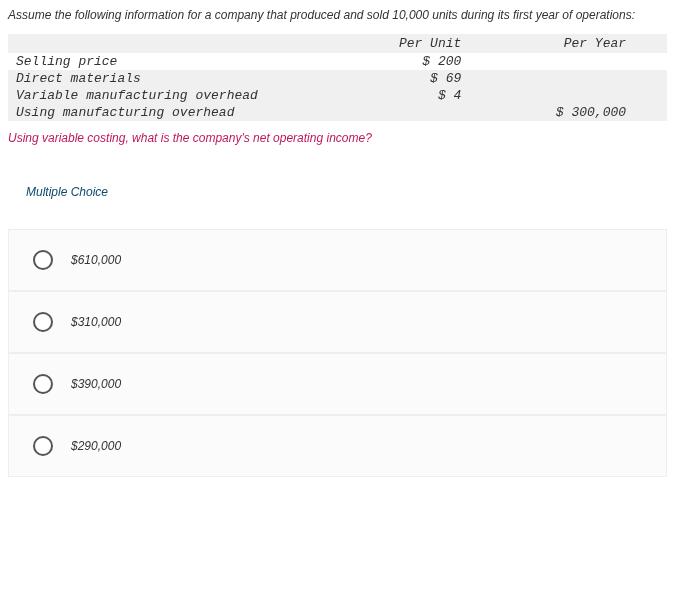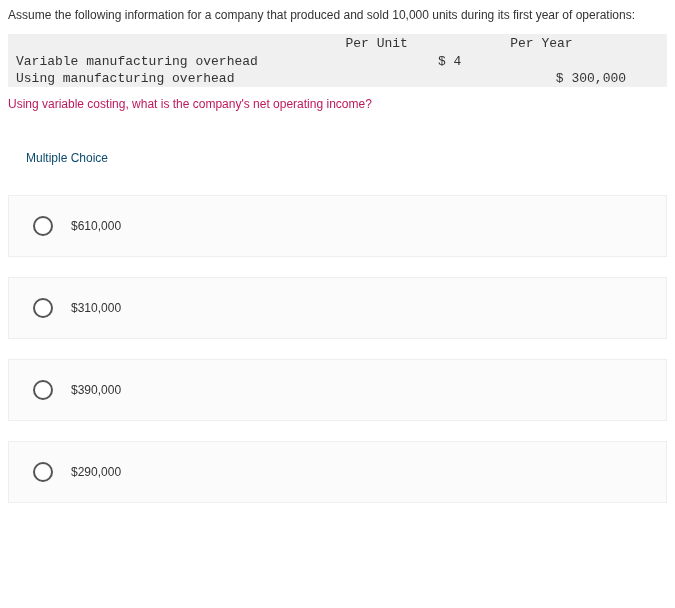--- a/index.html
+++ b/index.html
@@ -1,18 +1,19 @@
 <!DOCTYPE html>
 <html><head>
   <meta charset="utf-8">
   <style>
     * {
       box-sizing: border-box;
       margin: 0;
       padding: 0;
+      font-style: italic;
     }
     body {
       font-family: Arial, sans-serif;
       font-size: 12px;
       color: #333;
       background: #fff;
       width: 675px;
       padding: 8px;
     }
     .intro {
@@ -45,41 +46,40 @@
       width: 50%;
       text-align: left;
     }
     .data-table .unit-col,
     .data-table .year-col {
       width: 20%;
       text-align: right;
     }
     .data-table th.unit-col,
     .data-table th.year-col {
-      text-align: left;
+      text-align: right;
     }
     .data-table .spacer-col {
       width: 5%;
     }
     .question-text {
       font-size: 12px;
       color: #be185d;
       margin-bottom: 40px;
     }
     .mc-heading {
       font-size: 12px;
       color: #0c4a6e;
       padding-left: 18px;
       margin-bottom: 30px;
     }
     .choice-block {
       background: #fbfbfb;
       border: 1px solid #eee;
       padding: 20px 24px;
-      margin-bottom: 20px;
       display: flex;
       align-items: center;
       gap: 18px;
     }
     .radio-circle {
       width: 20px;
       height: 20px;
       border: 2px solid #555;
       border-radius: 50%;
       flex-shrink: 0;
@@ -96,20 +96,34 @@
 <div class="intro">Assume the following information for a company that produced and sold 10,000 units during its first year of operations:</div>
 
 <table class="data-table">
   <tbody>
       <tr class="shaded">
     <th class="label-col"></th>
     <th class="unit-col">Per Unit</th>
     <th class="spacer-col"></th>
     <th class="year-col">Per Year</th>
     <th class="spacer-col"></th>
+  </tr>
+  <tr>
+    <td class="label-col">Selling price</td>
+    <td class="unit-col">$ 200</td>
+    <td class="spacer-col"></td>
+    <td class="year-col"></td>
+    <td class="spacer-col"></td>
+  </tr>
+  <tr class="shaded">
+    <td class="label-col">Direct materials</td>
+    <td class="unit-col">$ 69</td>
+    <td class="spacer-col"></td>
+    <td class="year-col"></td>
+    <td class="spacer-col"></td>
   </tr>
   <tr class="shaded">
     <td class="label-col">Variable manufacturing overhead</td>
     <td class="unit-col">$ 4</td>
     <td class="spacer-col"></td>
     <td class="year-col"></td>
     <td class="spacer-col"></td>
   </tr>
   <tr class="shaded">
     <td class="label-col">Using manufacturing overhead</td>

